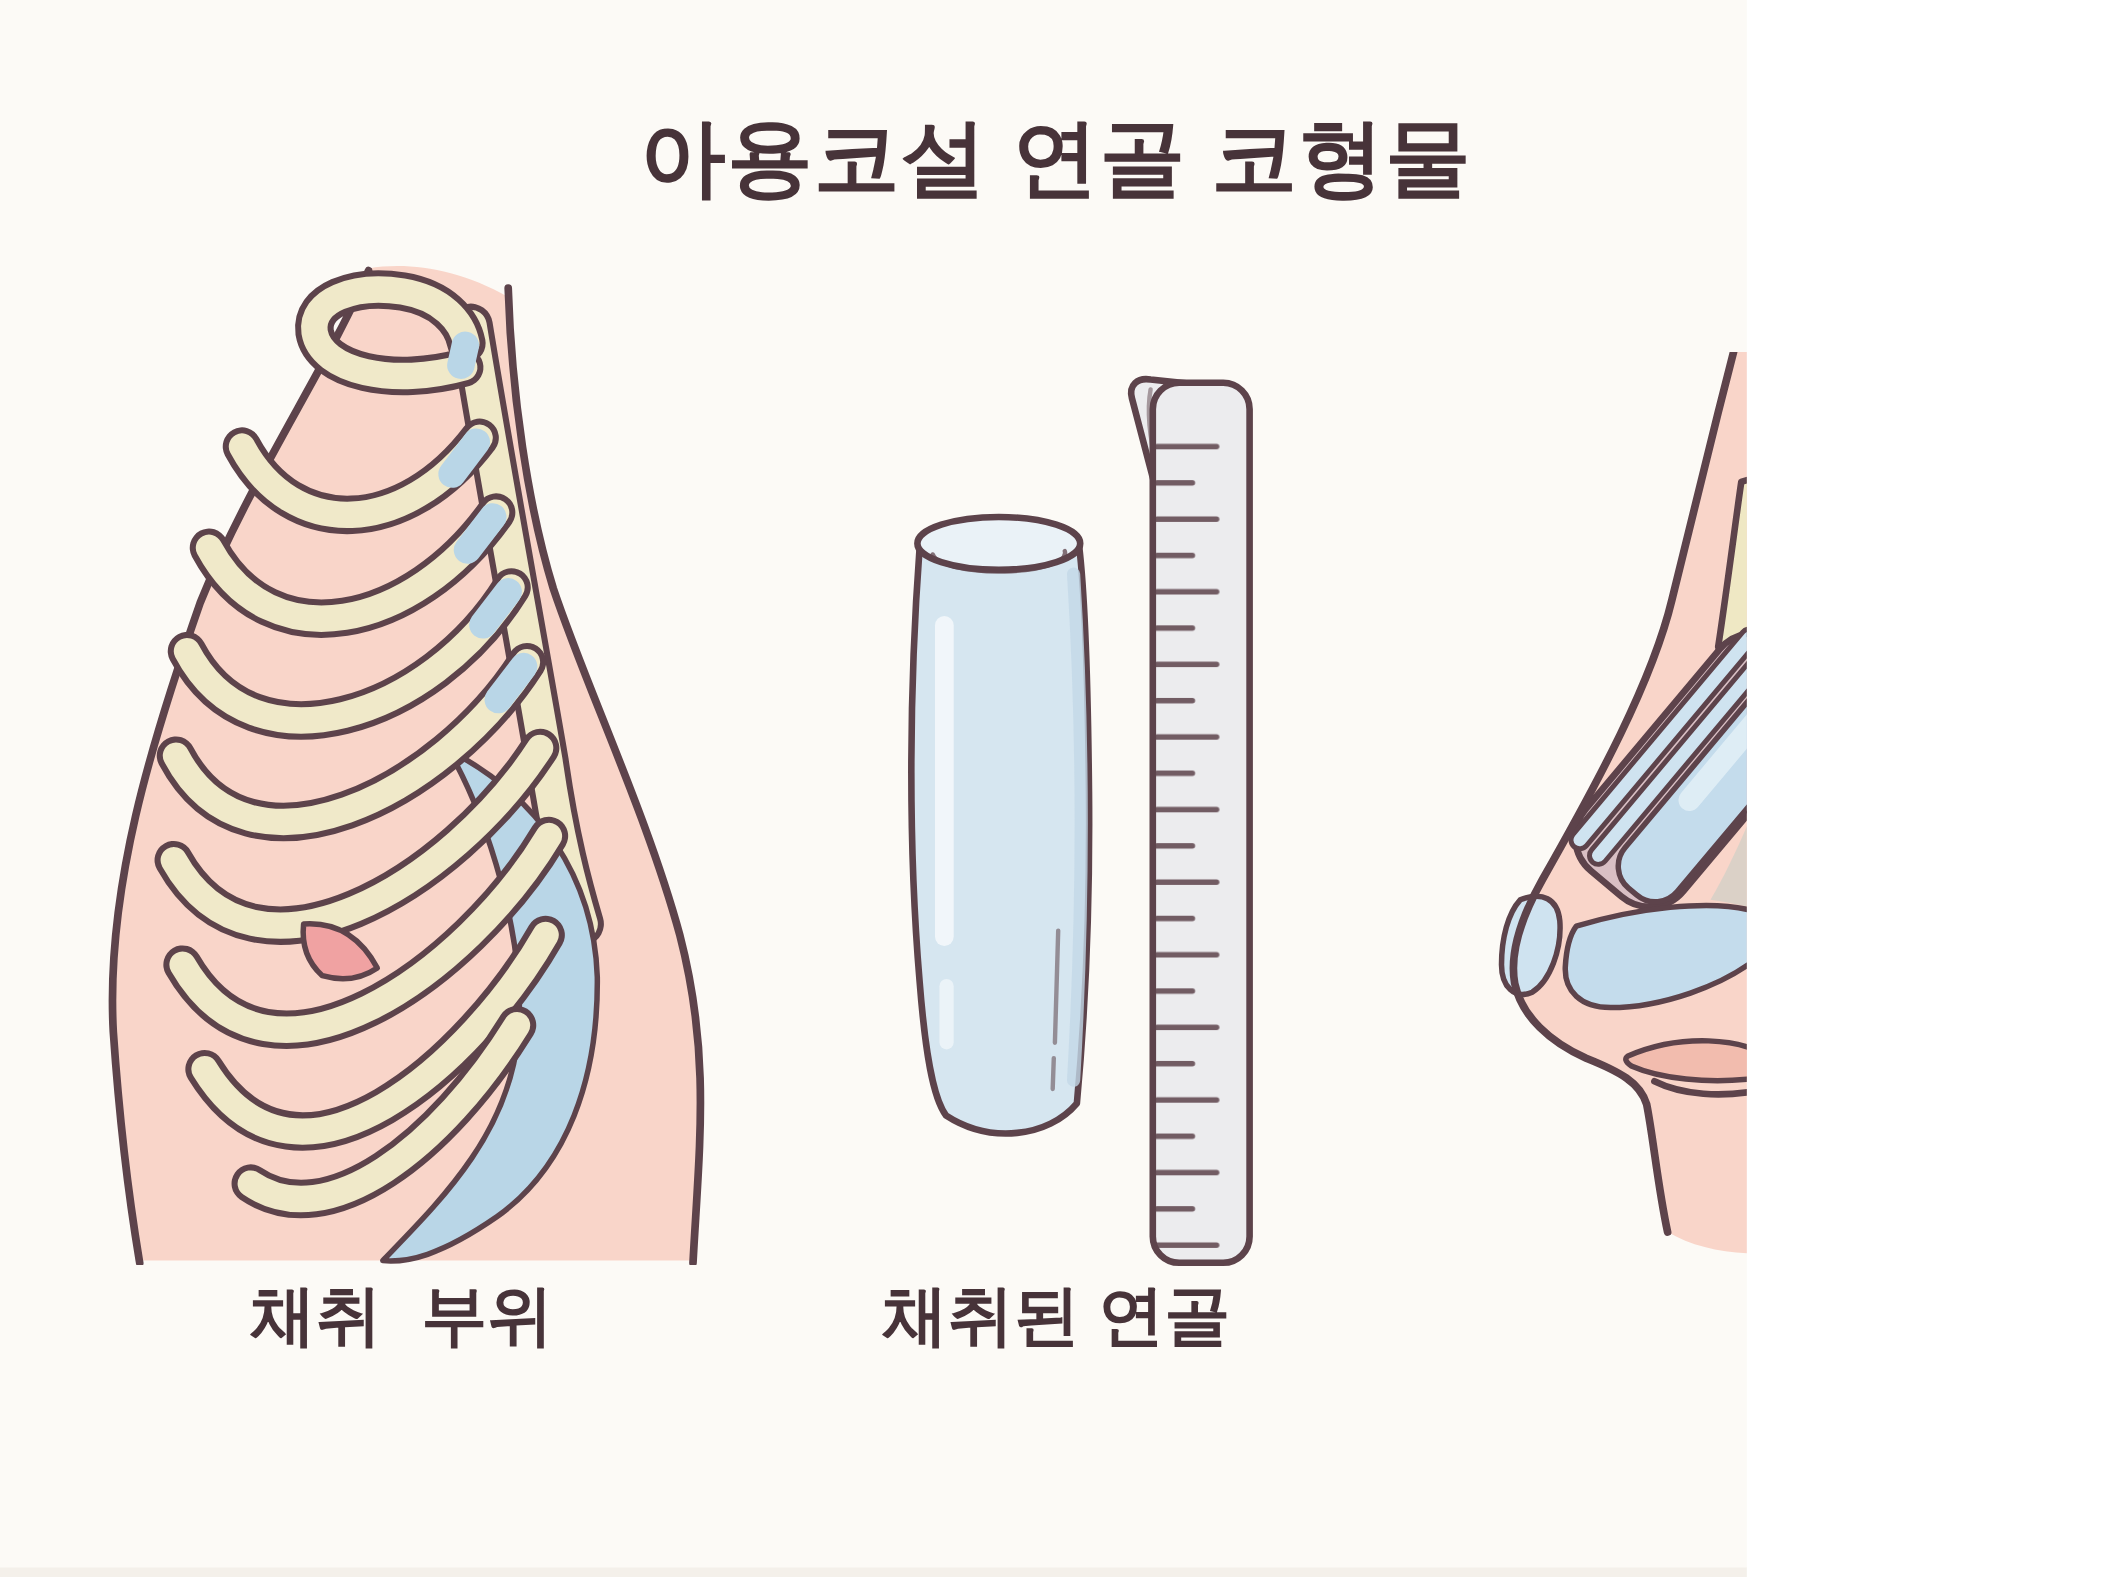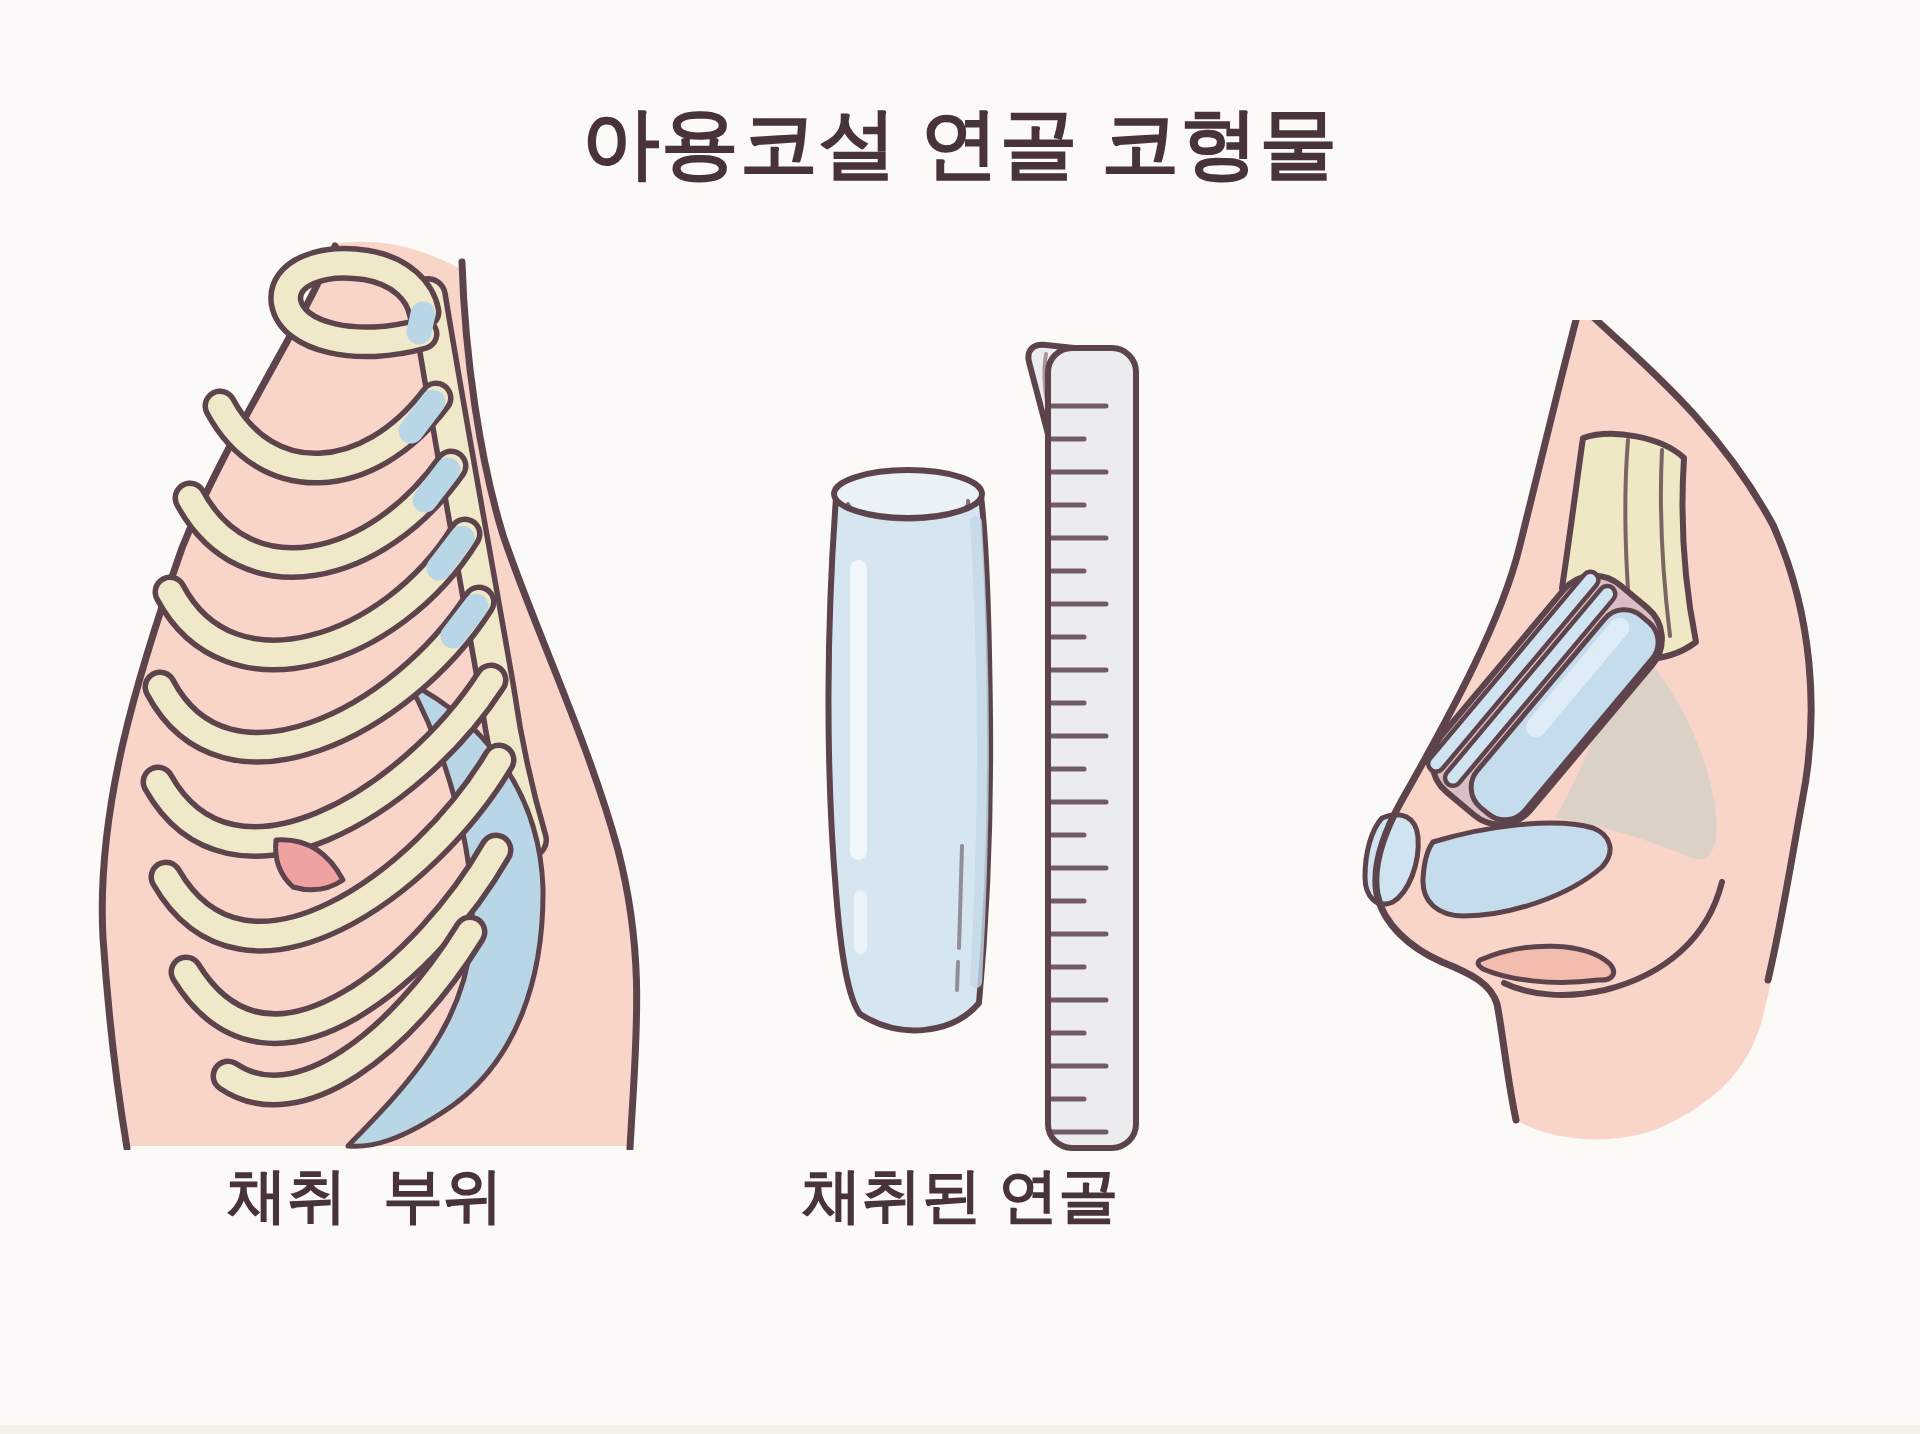--- a/index.html
+++ b/index.html
@@ -1,17 +1,17 @@
 <!DOCTYPE html>
 <html style="--background: #fcfaf6; --text: #473339; --outline: #5d434b; --skin: #f9d5c9; --skin-shade: #f2bcae; --rib-cream: #f0e9c9; --bone-cream: #efe8c4; --cartilage-blue: #b9d6e7; --implant-blue: #c4dcec; --implant-light: #cfe3f0; --cylinder-blue: #d6e6f0; --cylinder-top: #eaf2f7; --ruler-gray: #ececee; --shadow-gray: #d9d1c7; --wrap-mauve: #d9bfc4; --incision-pink: #f0a2a2;"><head>
 <meta charset="utf-8">
 <style>
   html,body{margin:0;padding:0;}
   body{font-family:"Liberation Sans","DejaVu Sans",sans-serif;background:#ffffff;}
-  .canvas{position:relative;width:1920px;height:1434px;background:var(--background,#fcfaf6);overflow:hidden;}
+  .canvas{position:relative;width:1588px;height:1434px;background:var(--background,#fcfaf6);overflow:hidden;}
   .title{position:absolute;left:0;top:92px;width:1920px;text-align:center;
          font-size:78px;font-weight:800;letter-spacing:1px;color:var(--text,#473339);}
   .caption{position:absolute;top:1156px;text-align:center;font-size:60px;font-weight:800;
            color:var(--text,#473339);letter-spacing:0px;}
   .c1{left:165px;width:400px;font-family:Liberation Mono, monospace;}
   .c2{left:760px;width:400px;}
   .c3{left:1330px;width:510px;}
   .panel-svg{position:absolute;}
   .svg-left{left:70px;top:240px;width:580px;height:910px;}
   .svg-mid{left:790px;top:290px;width:380px;height:880px;}

